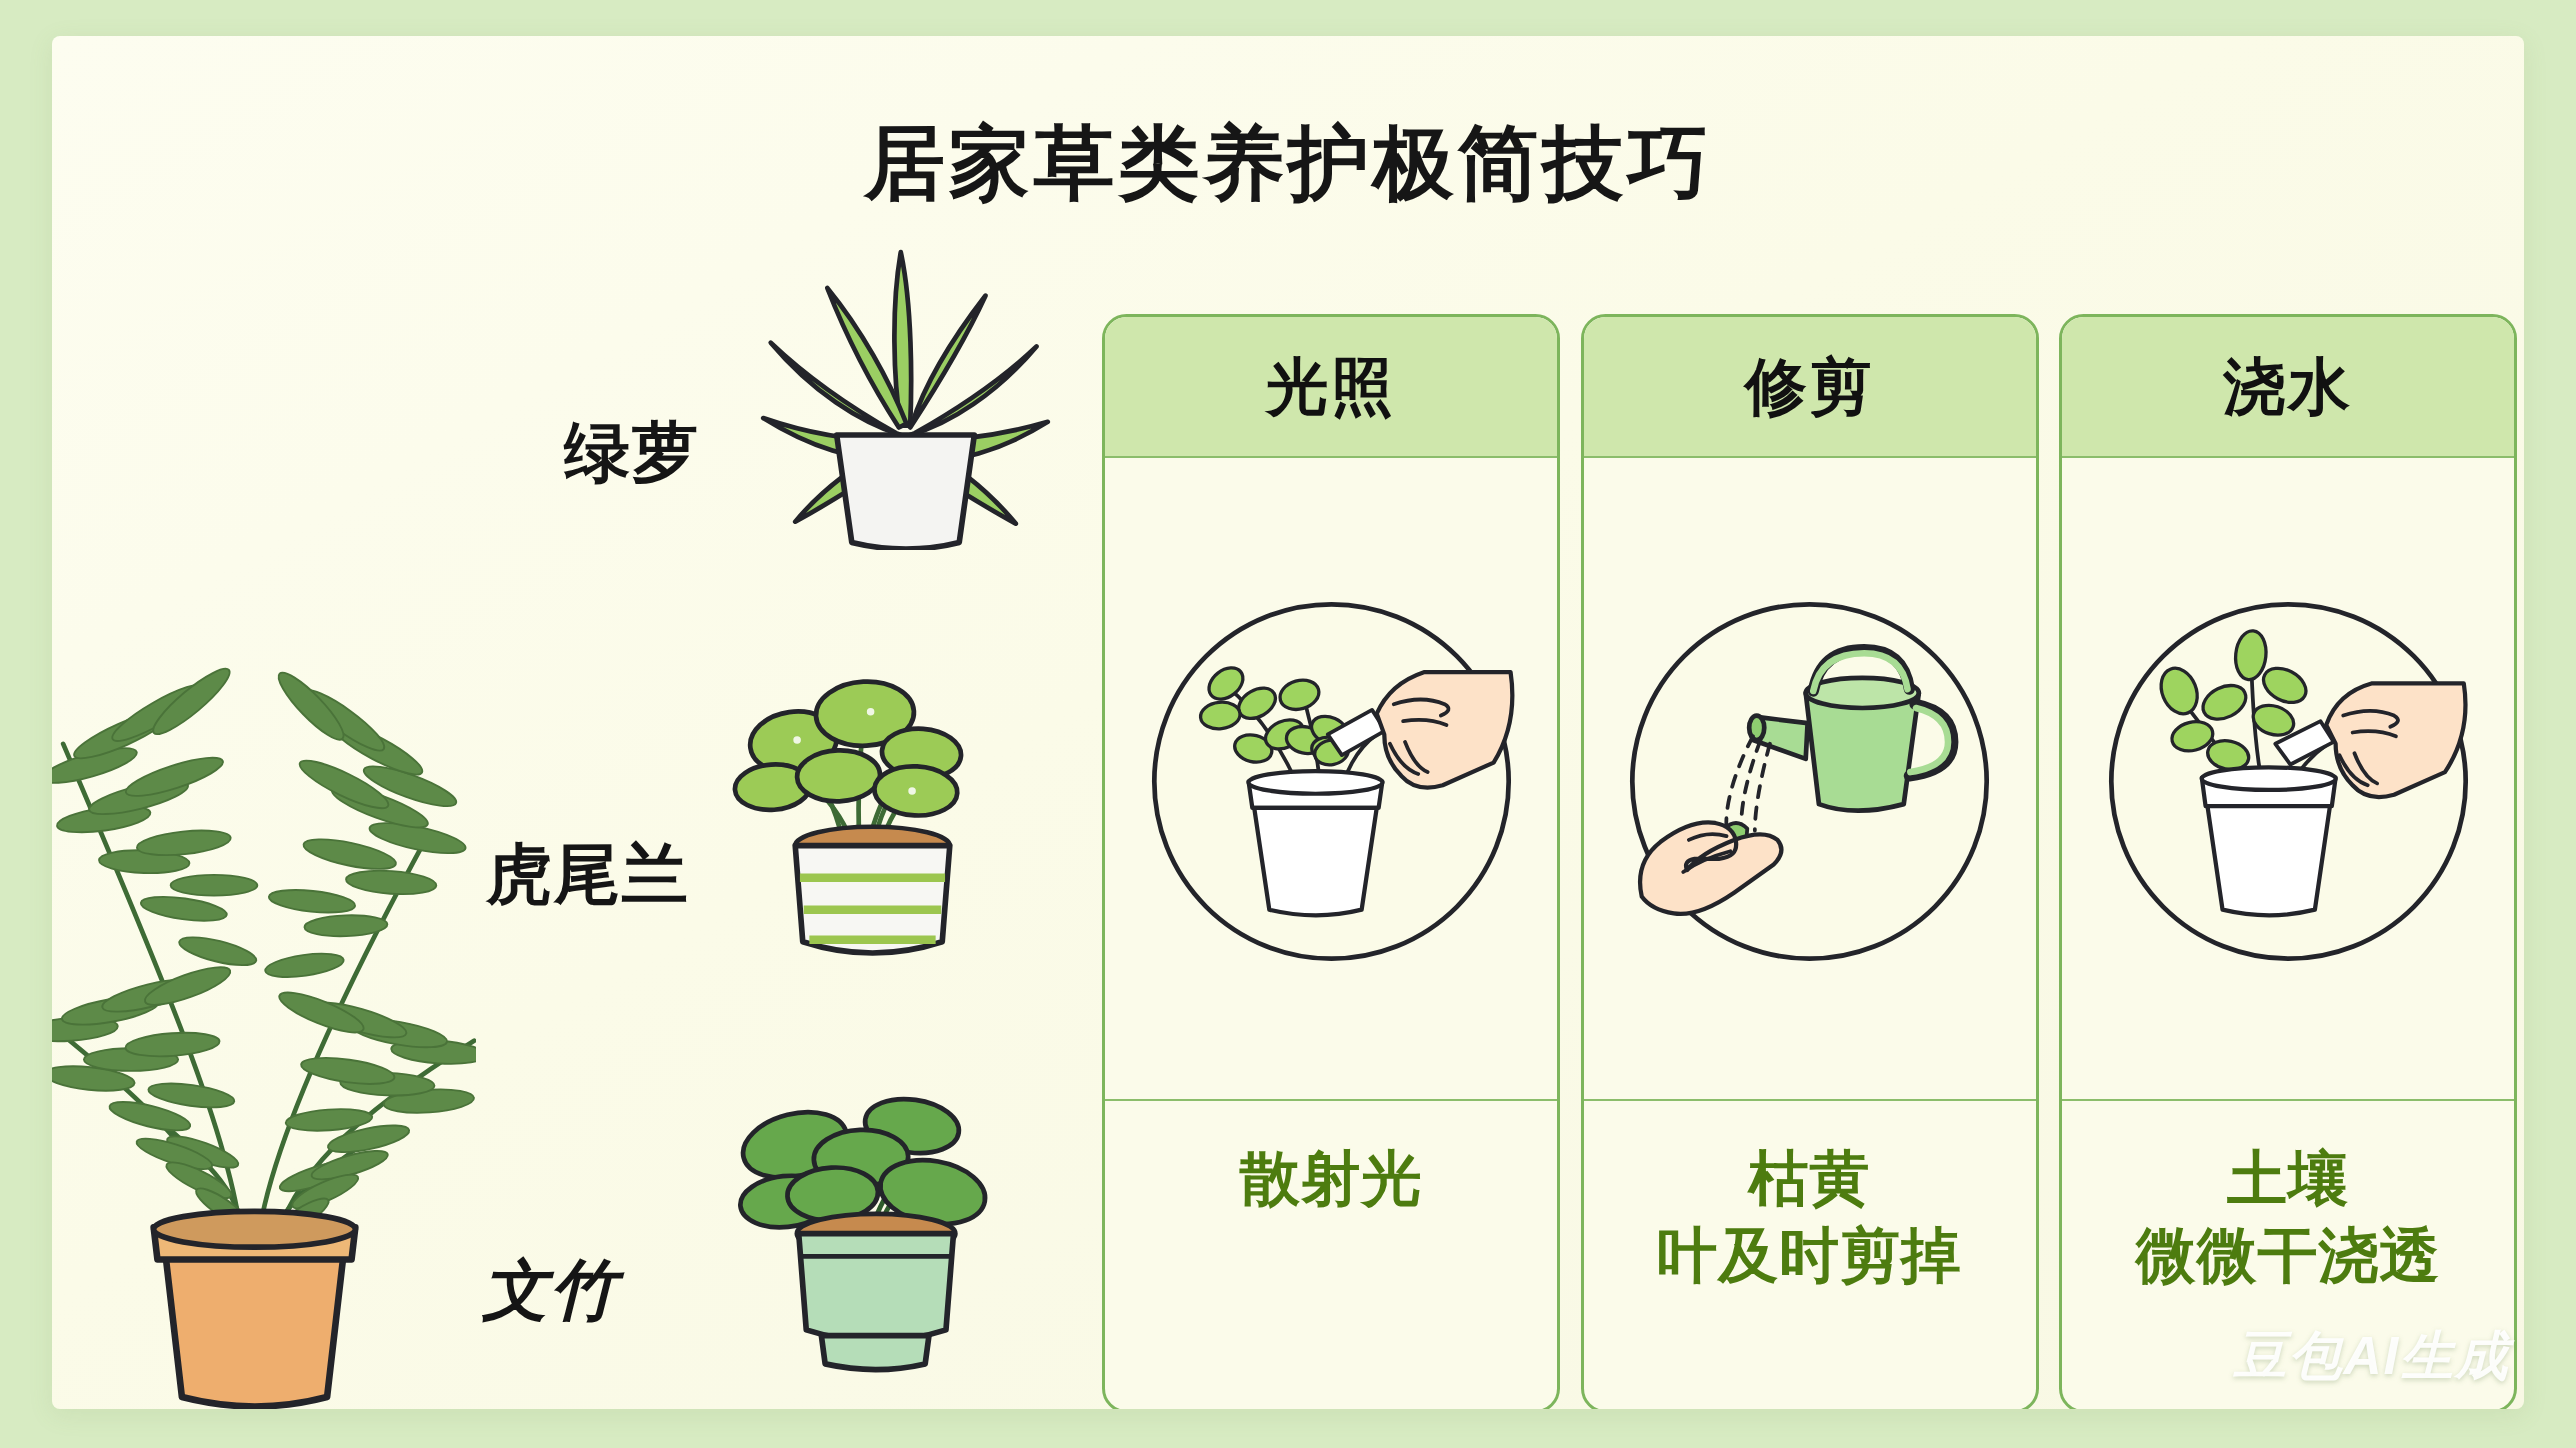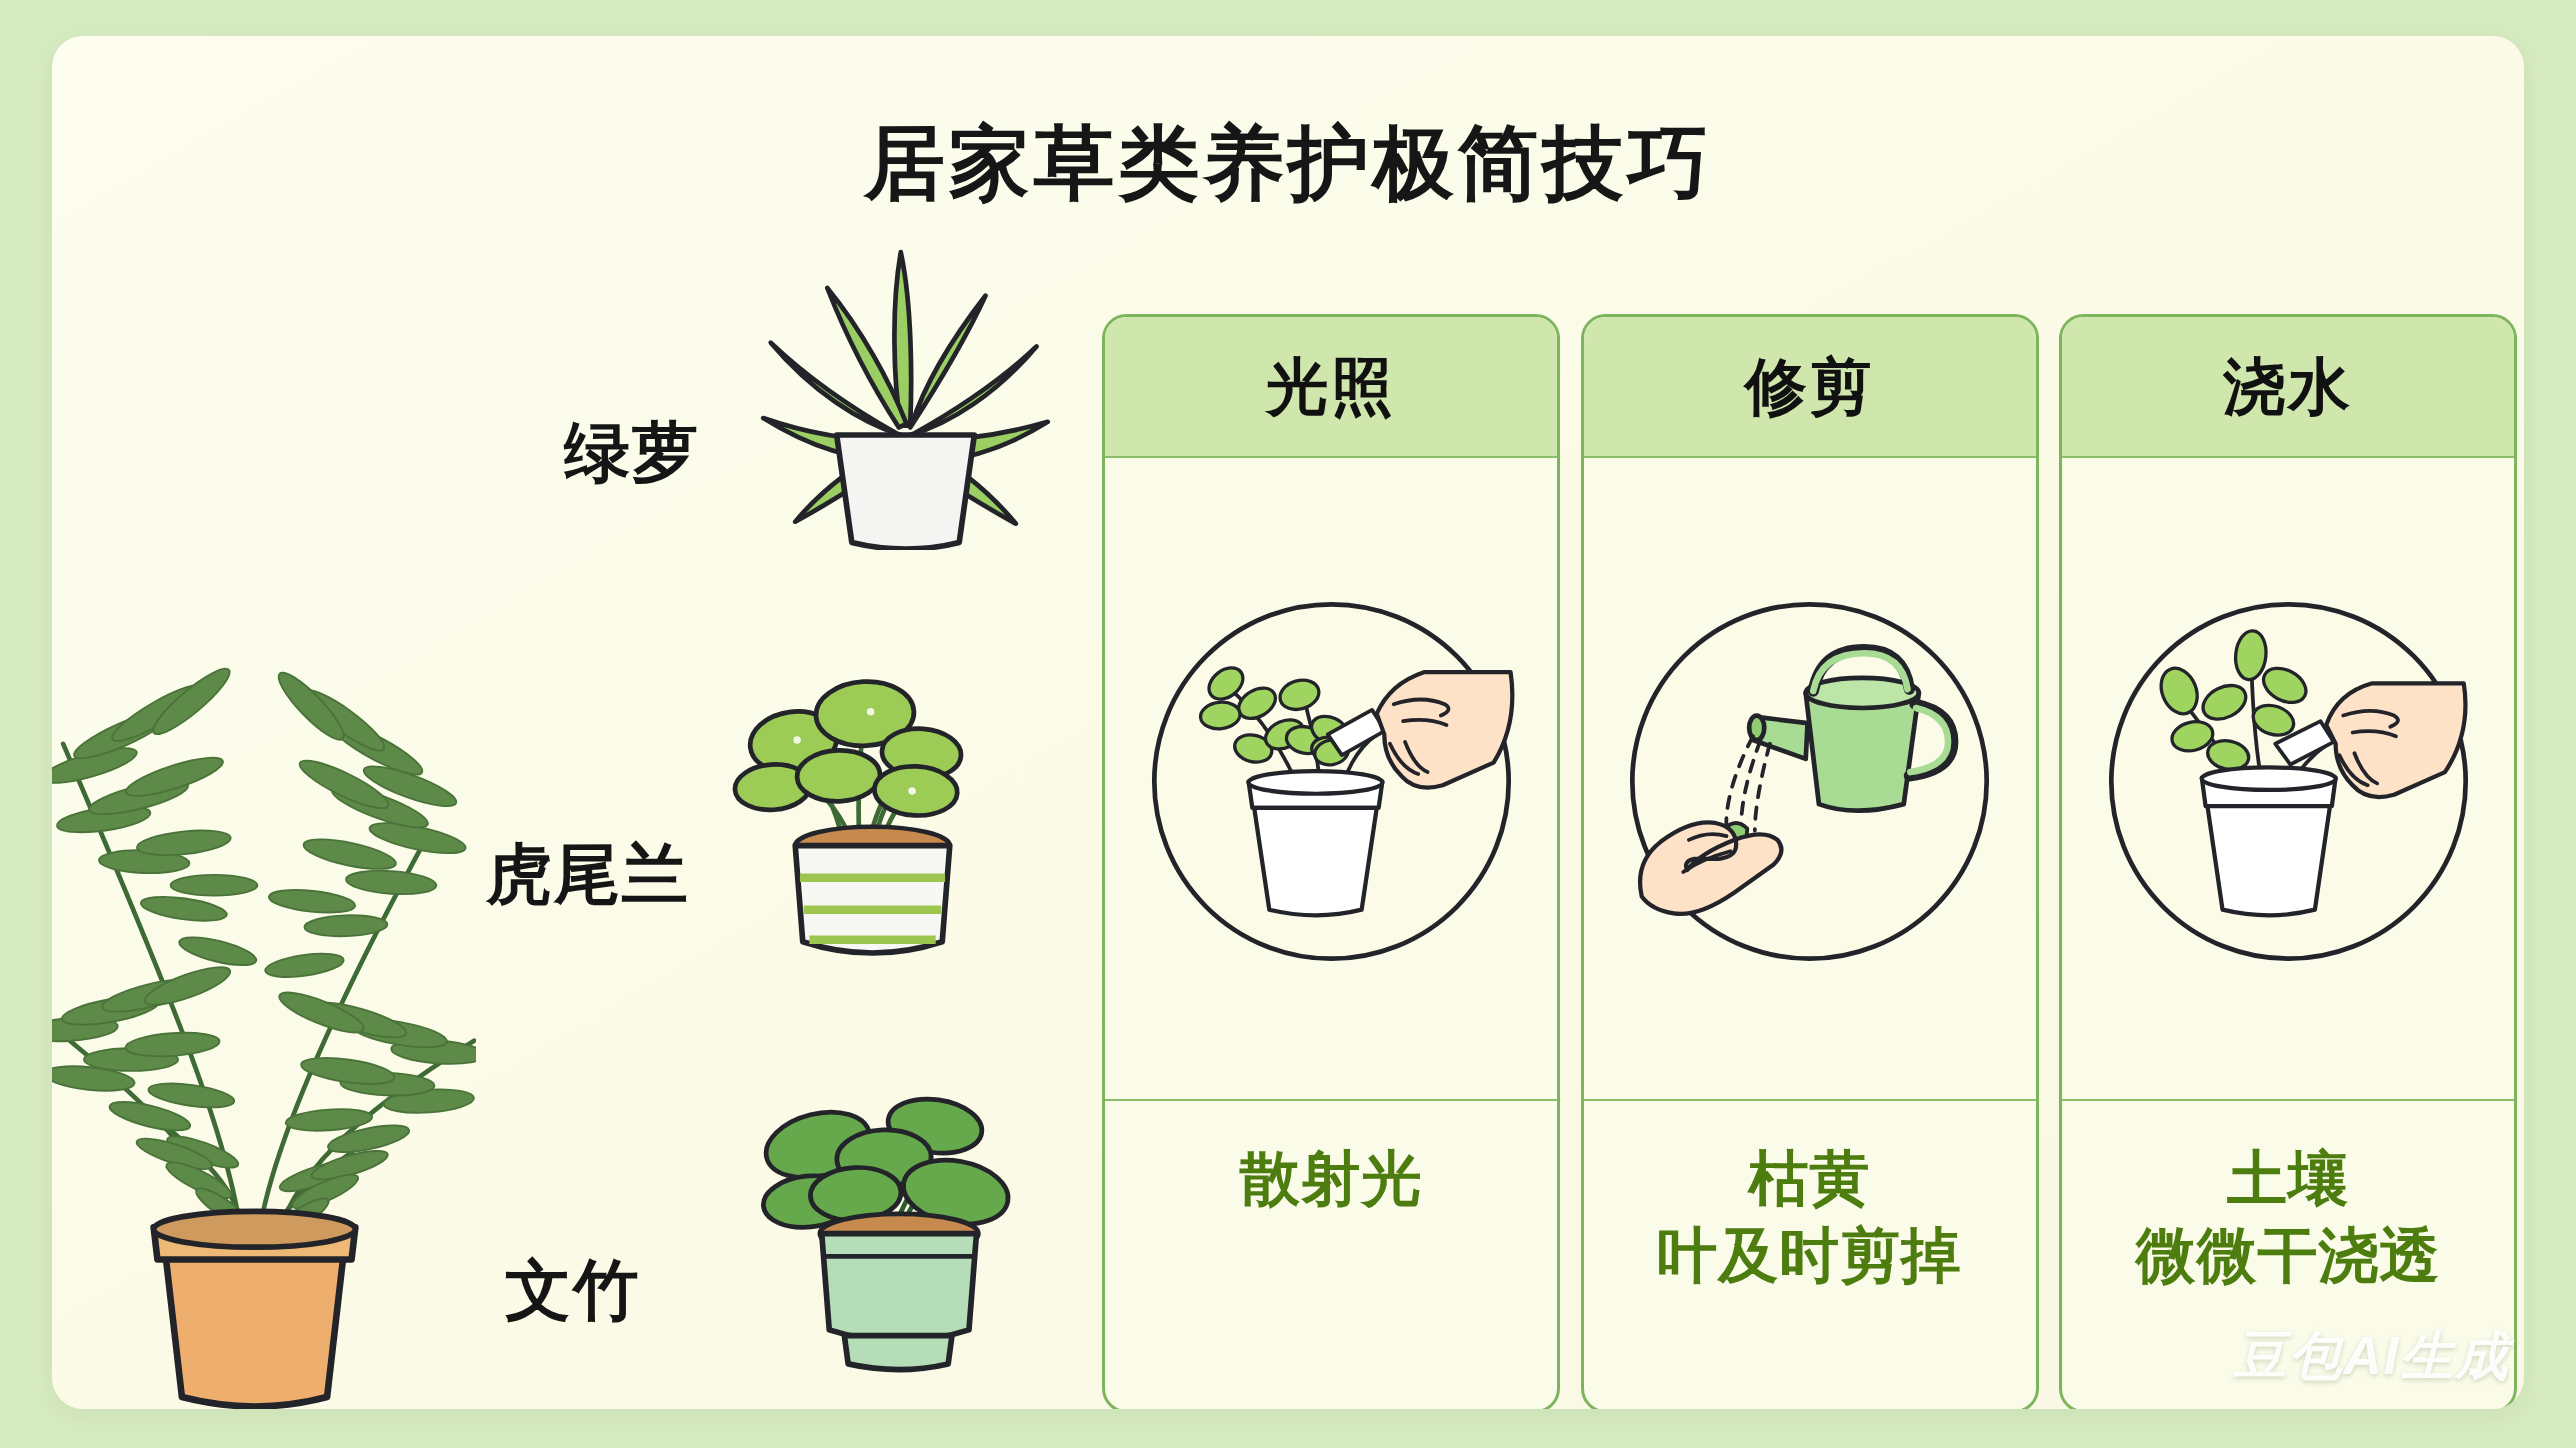--- a/index.html
+++ b/index.html
@@ -10,21 +10,21 @@
     font-family:"Liberation Sans","DejaVu Sans",sans-serif;
     overflow:hidden;
     position:relative;
   }
   
   .panel{
     position:absolute;
     left:52px; top:36px;
     width:2472px; height:1373px;
     background:linear-gradient(150deg,#fdfdf0 0%,#fbfbe8 45%,#f8f8e4 100%);
-    border-radius:31px;
+    border-radius:8px;
     box-shadow:0 5.7px 24.5px rgba(120,150,90,.12);
     overflow:hidden;
   }
   
   .title{
     position:absolute;
     left:0;right:0;top:74px;
     text-align:center;
     font-size:81px;
     font-weight:bold;
@@ -39,21 +39,21 @@
   
   .plant-row{position:absolute;display:flex;align-items:center;}
   .plant-label{
     font-size:66px;font-weight:bold;color:#151515;
     letter-spacing:1.9px;white-space:nowrap;
   }
   .row-spider{left:462px;top:203px;}
   .row-spider .plant-label{width:236px;text-align:center;padding-top:113px;}
   .row-pilea{left:434px;top:623px;}
   .row-pilea .plant-label{width:245px;text-align:left;padding-top:118px;}
-  .row-bamboo{left:453px;top:1005px;}
+  .row-bamboo{left:430px;top:1005px;font-style:italic;}
   .row-bamboo .plant-label{width:245px;text-align:left;padding-top:156px;}
 
   
   .cards{
     position:absolute;
     left:1050px; top:278px;
     width:1415px; height:1099px;
     display:flex;
     justify-content:space-between;
   }

